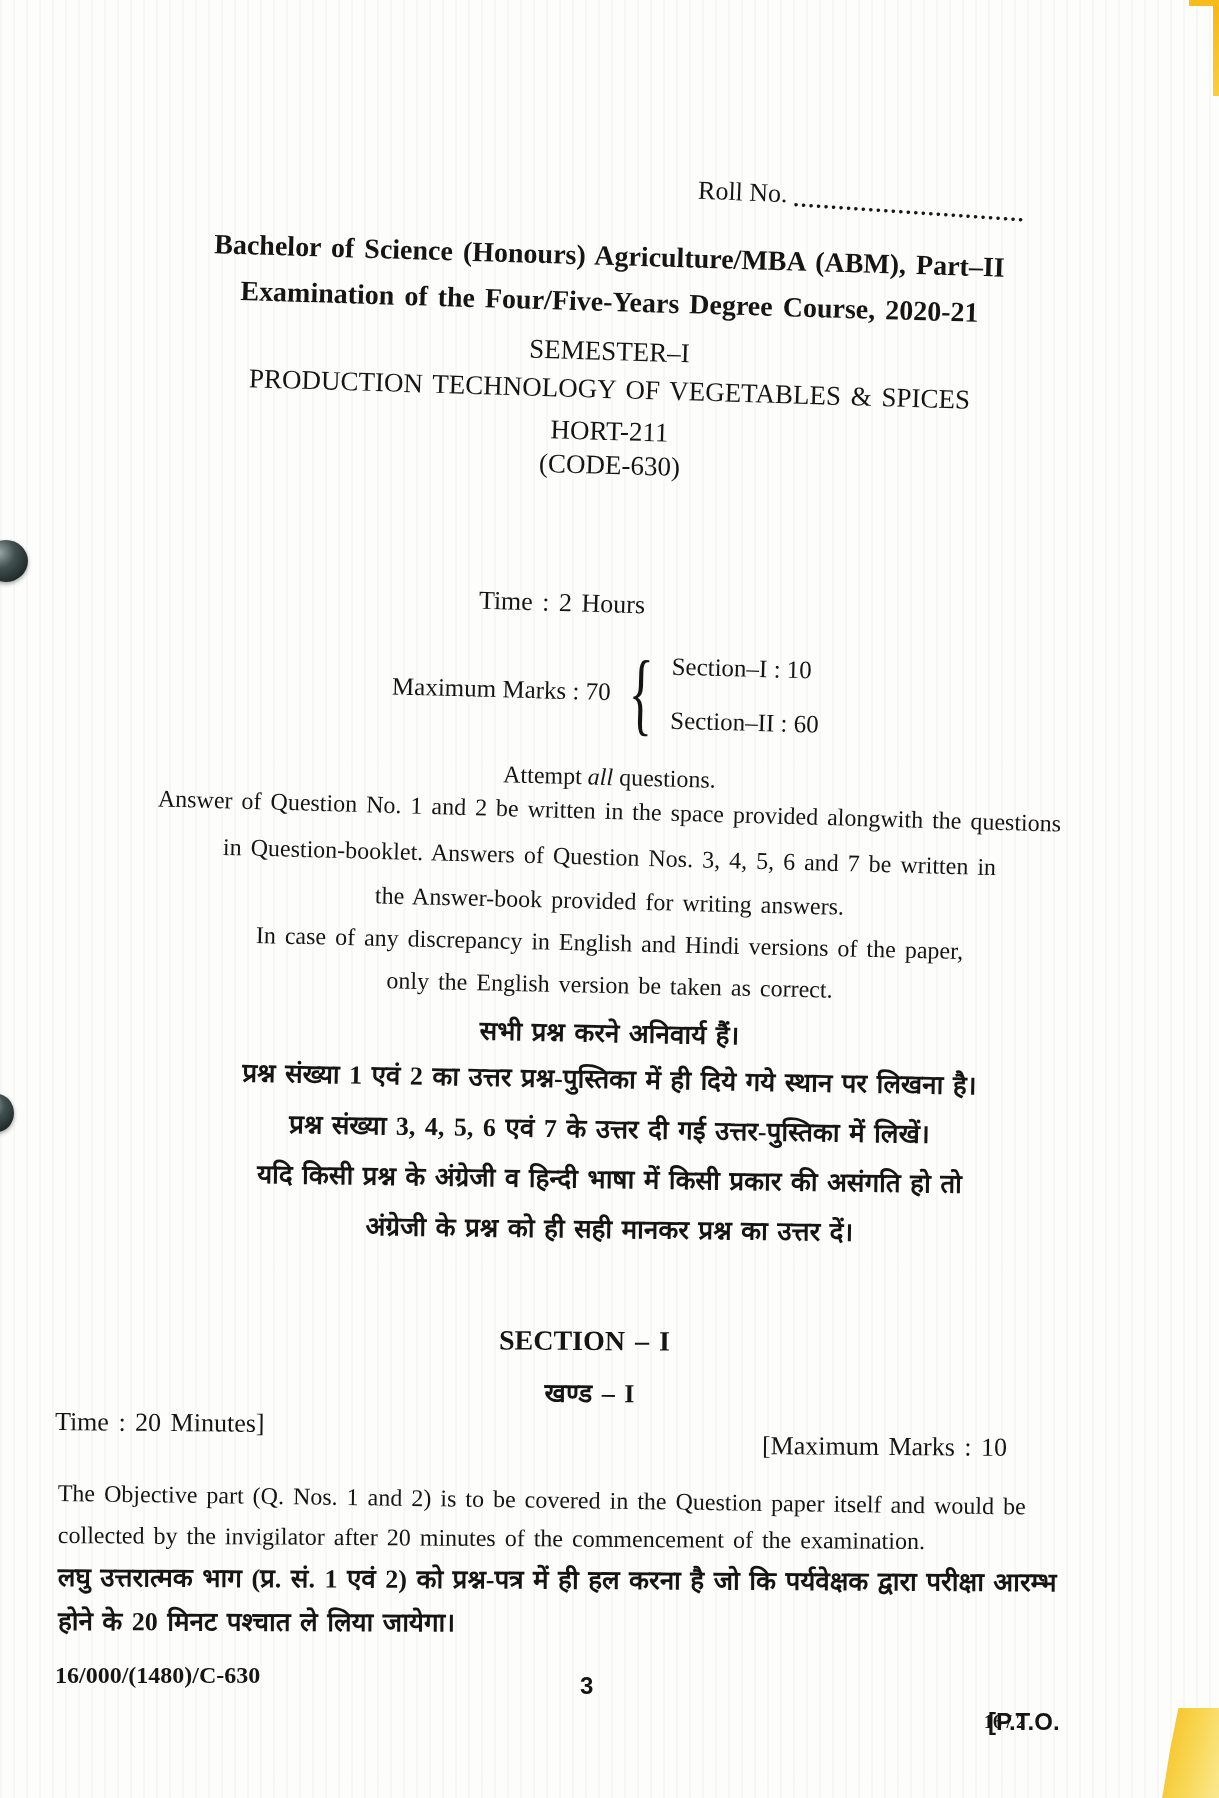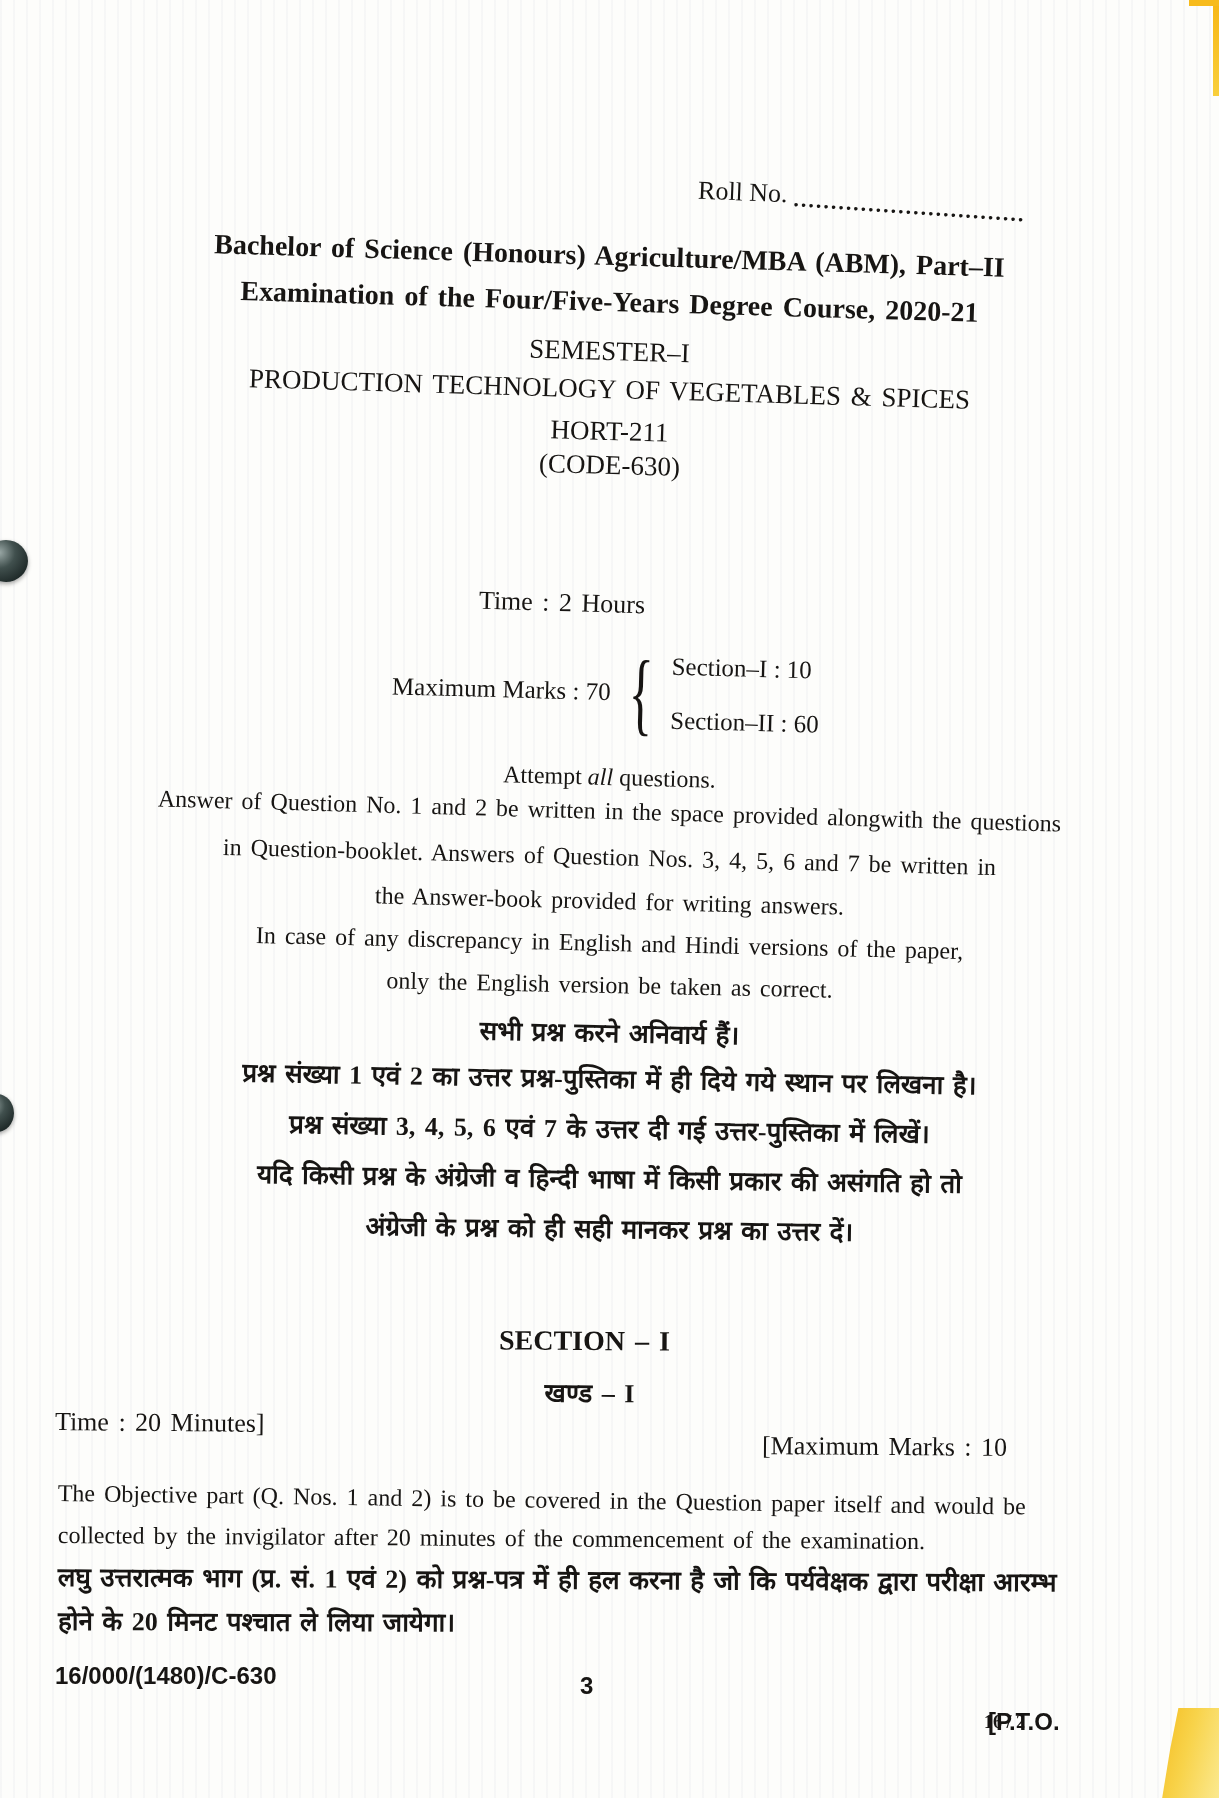--- a/index.html
+++ b/index.html
@@ -116,21 +116,21 @@
 
   <div class="line left-text" style="top:1408px;left:55px;right:auto;font-size:26px;transform:rotate(0.5deg);">Time : 20 Minutes]</div>
   <div class="line left-text" style="top:1432px;left:762px;right:auto;font-size:26px;transform:rotate(0.4deg);">[Maximum Marks : 10</div>
 
   <div class="line left-text" style="top:1480px;left:58px;right:auto;transform:rotate(0.8deg);transform-origin:left top;">The Objective part (Q. Nos. 1 and 2) is to be covered in the Question paper itself and would be</div>
   <div class="line left-text" style="top:1522px;left:58px;right:auto;transform:rotate(0.4deg);transform-origin:left top;">collected by the invigilator after 20 minutes of the commencement of the examination.</div>
 
   <div class="line hindi left-text" style="top:1558px;left:58px;right:auto;transform:rotate(0.3deg);transform-origin:left top;">लघु उत्तरात्मक भाग (प्र. सं. 1 एवं 2) को प्रश्न-पत्र में ही हल करना है जो कि पर्यवेक्षक द्वारा परीक्षा आरम्भ</div>
   <div class="line hindi left-text" style="top:1602px;left:58px;right:auto;transform:rotate(0.2deg);transform-origin:left top;">होने के 20 मिनट पश्चात ले लिया जायेगा।</div>
 
-  <div class="footer-sans" style="top:1662px;left:55px;">16/000/(1480)/C-630</div>
+  <div class="footer-sans" style="top:1662px;left:55px;font-family:Liberation Serif, serif;">16/000/(1480)/C-630</div>
   <div class="footer-sans" style="top:1672px;left:580px;">3</div>
   <div class="footer-sans" style="top:1708px;left:988px;">[P.T.O.</div>
   <div class="footer-sans" style="top:1712px;left:984px;font-family:'Liberation Serif','DejaVu Serif',serif;font-size:18px;">16 / 2</div>
 
   <div class="rivet" style="left:-16px;top:540px;width:44px;height:42px;"></div>
   <div class="rivet" style="left:-20px;top:1094px;width:34px;height:38px;"></div>
   <div class="tab-strip"></div>
   <div class="tab-strip-nub"></div>
   <div class="sticky"></div>
 

